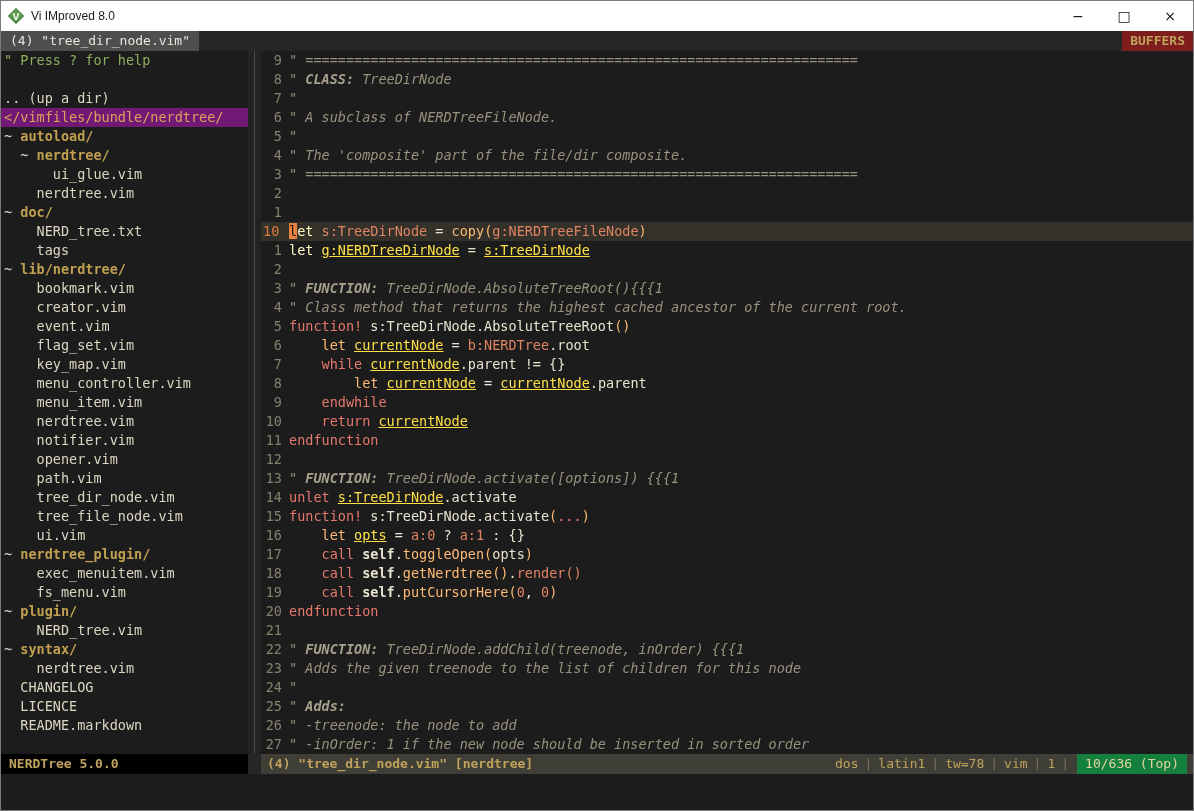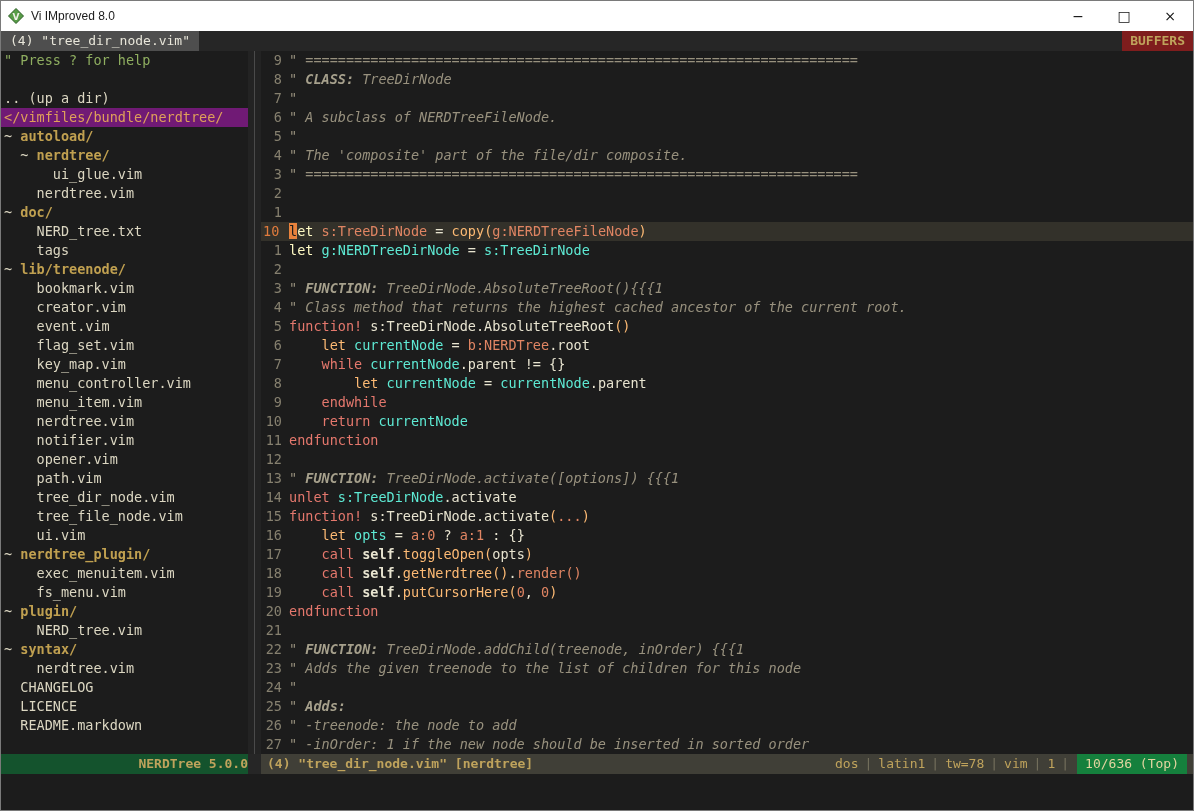--- a/index.html
+++ b/index.html
@@ -38,27 +38,27 @@
   .code{flex:1;}
 
   
   .tok-n{color:#e8e4d0;}
   .tok-nb{color:#e8e4d0;font-weight:bold;}
   .tok-c{color:#98917e;font-style:italic;}
   .tok-cb{color:#a6a08c;font-style:italic;font-weight:bold;}
   .tok-st{color:#e5786d;}
   .tok-fy{color:#fdba74;}
   .tok-kb{color:#fef9c3;}
-  .tok-cy{color:#5eead4;}
+  .tok-cy{color:#fde047;text-decoration:underline;}
   .tok-or{color:#e08563;}
   .tok-cur{background:#e8823c;color:#1c1c1c;}
 
   
   .statusline{height:20px;flex:none;display:flex;font-size:13px;line-height:20px;color:#bfa35c;white-space:pre;}
-  .sl-left{width:247px;flex:none;background:#14532d;font-weight:bold;padding-left:8px;box-sizing:border-box;text-align:right;}
+  .sl-left{width:247px;flex:none;background:#000000;font-weight:bold;padding-left:8px;box-sizing:border-box;}
   .sl-gap{width:13px;flex:none;background:#262626;}
   .sl-main{flex:1;background:#403f37;display:flex;justify-content:space-between;padding:0 6px;}
   .sl-file{font-weight:bold;}
   .sl-right{display:flex;align-items:center;justify-content:space-between;}
   .sl-sep{color:#75715e;margin:0 6px;}
   .sl-chip{background:#15803d;color:#e2d4a0;padding:0 8px;margin-left:2px;}
 
   .cmdline{flex:1;background:#1c1c1c;}
 </style>
 </head>
@@ -93,21 +93,21 @@
         <div class="srow"></div>
         <div class="srow"><span class="s-file">.. (up a dir)</span></div>
         <div class="srow sel"><span class="s-root">&lt;/vimfiles/bundle/nerdtree/</span></div>
         <div class="srow"><span class="s-pre">~ </span><span class="s-dir">autoload/</span></div>
         <div class="srow"><span class="s-pre">  ~ </span><span class="s-dir">nerdtree/</span></div>
         <div class="srow"><span class="s-file">      ui_glue.vim</span></div>
         <div class="srow"><span class="s-file">    nerdtree.vim</span></div>
         <div class="srow"><span class="s-pre">~ </span><span class="s-dir">doc/</span></div>
         <div class="srow"><span class="s-file">    NERD_tree.txt</span></div>
         <div class="srow"><span class="s-file">    tags</span></div>
-        <div class="srow"><span class="s-pre">~ </span><span class="s-dir">lib/treenode/</span></div>
+        <div class="srow"><span class="s-pre">~ </span><span class="s-dir">lib/nerdtree/</span></div>
         <div class="srow"><span class="s-file">    bookmark.vim</span></div>
         <div class="srow"><span class="s-file">    creator.vim</span></div>
         <div class="srow"><span class="s-file">    event.vim</span></div>
         <div class="srow"><span class="s-file">    flag_set.vim</span></div>
         <div class="srow"><span class="s-file">    key_map.vim</span></div>
         <div class="srow"><span class="s-file">    menu_controller.vim</span></div>
         <div class="srow"><span class="s-file">    menu_item.vim</span></div>
         <div class="srow"><span class="s-file">    nerdtree.vim</span></div>
         <div class="srow"><span class="s-file">    notifier.vim</span></div>
         <div class="srow"><span class="s-file">    opener.vim</span></div>

